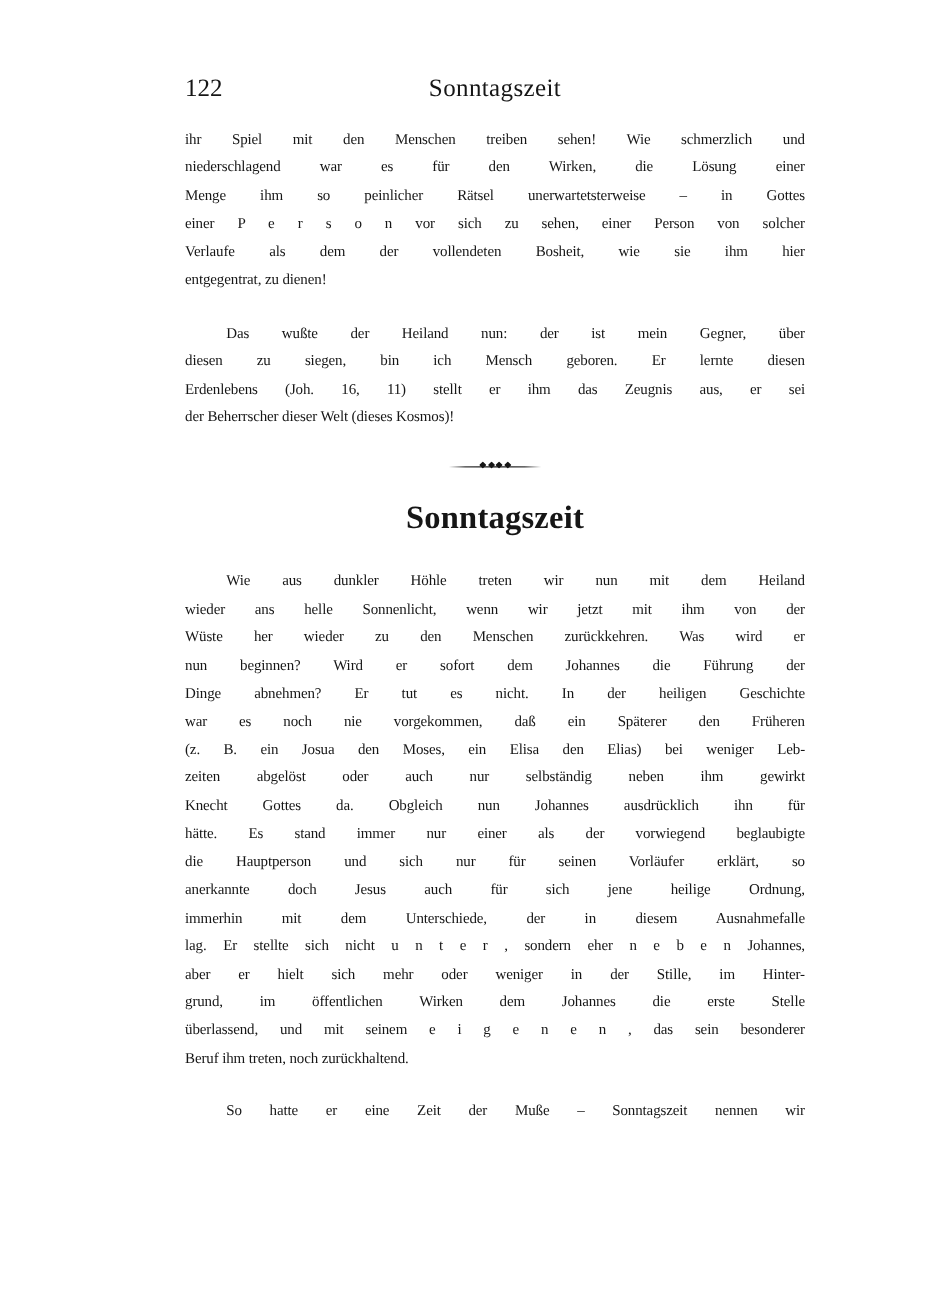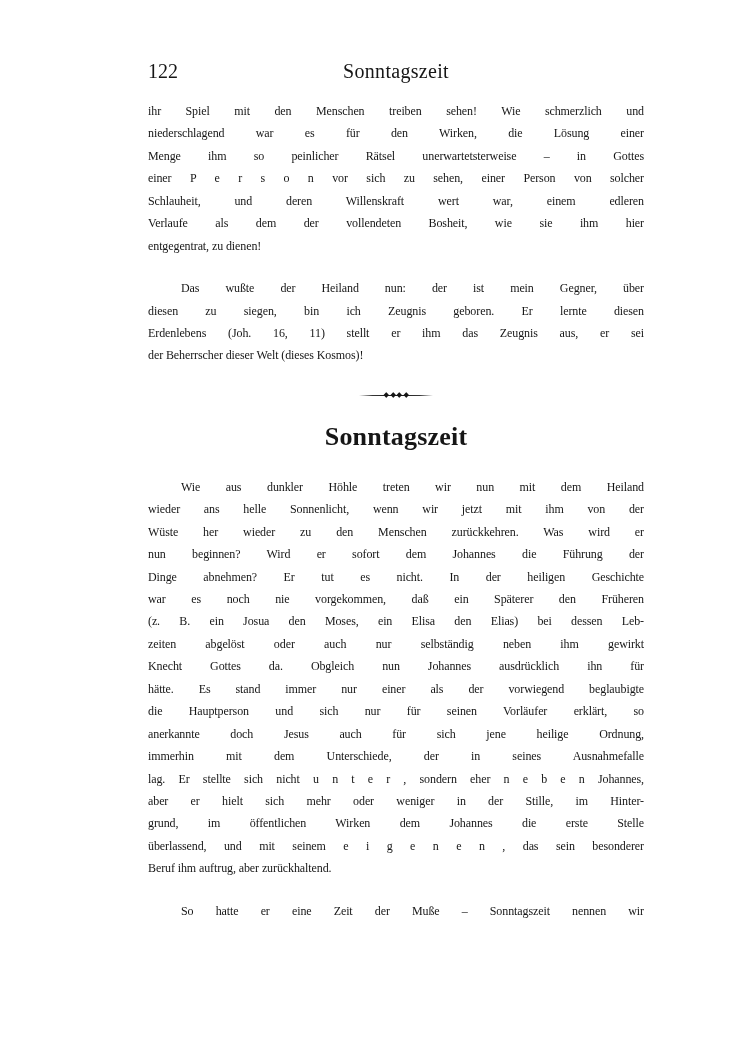--- a/index.html
+++ b/index.html
@@ -112,25 +112,24 @@
     <div class="running-head">
       <span class="pagenum">122</span>
       <span class="headtitle">Sonntagszeit</span>
     </div>
 
     <div class="body-text first">
         <div class="line">ihr Spiel mit den Menschen treiben sehen! Wie schmerzlich und</div>
         <div class="line">niederschlagend war es für den Wirken, die Lösung einer</div>
         <div class="line">Menge ihm so peinlicher Rätsel unerwartetsterweise – in Gottes</div>
         <div class="line">einer P e r s o n  vor sich zu sehen, einer Person von solcher</div>
-        <div class="line">Schlauheit, und deren Willenskraft wert war, einem edleren</div>
         <div class="line">Verlaufe als dem der vollendeten Bosheit, wie sie ihm hier</div>
         <div class="line end">entgegentrat, zu dienen!</div>
         <div class="line indent">Das wußte der Heiland nun: der ist mein Gegner, über</div>
-        <div class="line">diesen zu siegen, bin ich Zeugnis geboren. Er lernte diesen</div>
+        <div class="line">diesen zu siegen, bin ich Mensch geboren. Er lernte diesen</div>
         <div class="line">Erdenlebens (Joh. 16, 11) stellt er ihm das Zeugnis aus, er sei</div>
         <div class="line end">der Beherrscher dieser Welt (dieses Kosmos)!</div>
       </div>
 
     <div class="ornament">
       <span class="rule"></span>
       <span class="beads">
         <span class="bead"></span>
         <span class="bead"></span>
         <span class="bead"></span>
@@ -140,29 +139,29 @@
 
     <h1 class="chapter-heading">Sonntagszeit</h1>
 
     <div class="body-text second">
         <div class="line indent">Wie aus dunkler Höhle treten wir nun mit dem Heiland</div>
         <div class="line">wieder ans helle Sonnenlicht, wenn wir jetzt mit ihm von der</div>
         <div class="line">Wüste her wieder zu den Menschen zurückkehren. Was wird er</div>
         <div class="line">nun beginnen? Wird er sofort dem Johannes die Führung der</div>
         <div class="line">Dinge abnehmen? Er tut es nicht. In der heiligen Geschichte</div>
         <div class="line">war es noch nie vorgekommen, daß ein Späterer den Früheren</div>
-        <div class="line">(z. B. ein Josua den Moses, ein Elisa den Elias) bei dessen Leb-</div>
+        <div class="line">(z. B. ein Josua den Moses, ein Elisa den Elias) bei weniger Leb-</div>
         <div class="line">zeiten abgelöst oder auch nur selbständig neben ihm gewirkt</div>
         <div class="line">Knecht Gottes da. Obgleich nun Johannes ausdrücklich ihn für</div>
         <div class="line">hätte. Es stand immer nur einer als der vorwiegend beglaubigte</div>
         <div class="line">die Hauptperson und sich nur für seinen Vorläufer erklärt, so</div>
         <div class="line">anerkannte doch Jesus auch für sich jene heilige Ordnung,</div>
-        <div class="line">immerhin mit dem Unterschiede, der in seines Ausnahmefalle</div>
+        <div class="line">immerhin mit dem Unterschiede, der in diesem Ausnahmefalle</div>
         <div class="line">lag. Er stellte sich nicht u n t e r ,  sondern eher n e b e n  Johannes,</div>
         <div class="line">aber er hielt sich mehr oder weniger in der Stille, im Hinter-</div>
         <div class="line">grund, im öffentlichen Wirken dem Johannes die erste Stelle</div>
         <div class="line">überlassend, und mit seinem e i g e n e n ,  das sein besonderer</div>
-        <div class="line end">Beruf ihm auftrug, aber zurückhaltend.</div>
+        <div class="line end">Beruf ihm treten, noch zurückhaltend.</div>
         <div class="line indent">So hatte er eine Zeit der Muße – Sonntagszeit nennen wir</div>
       </div>
 
   </div>
 </div>
 
 </body></html>

